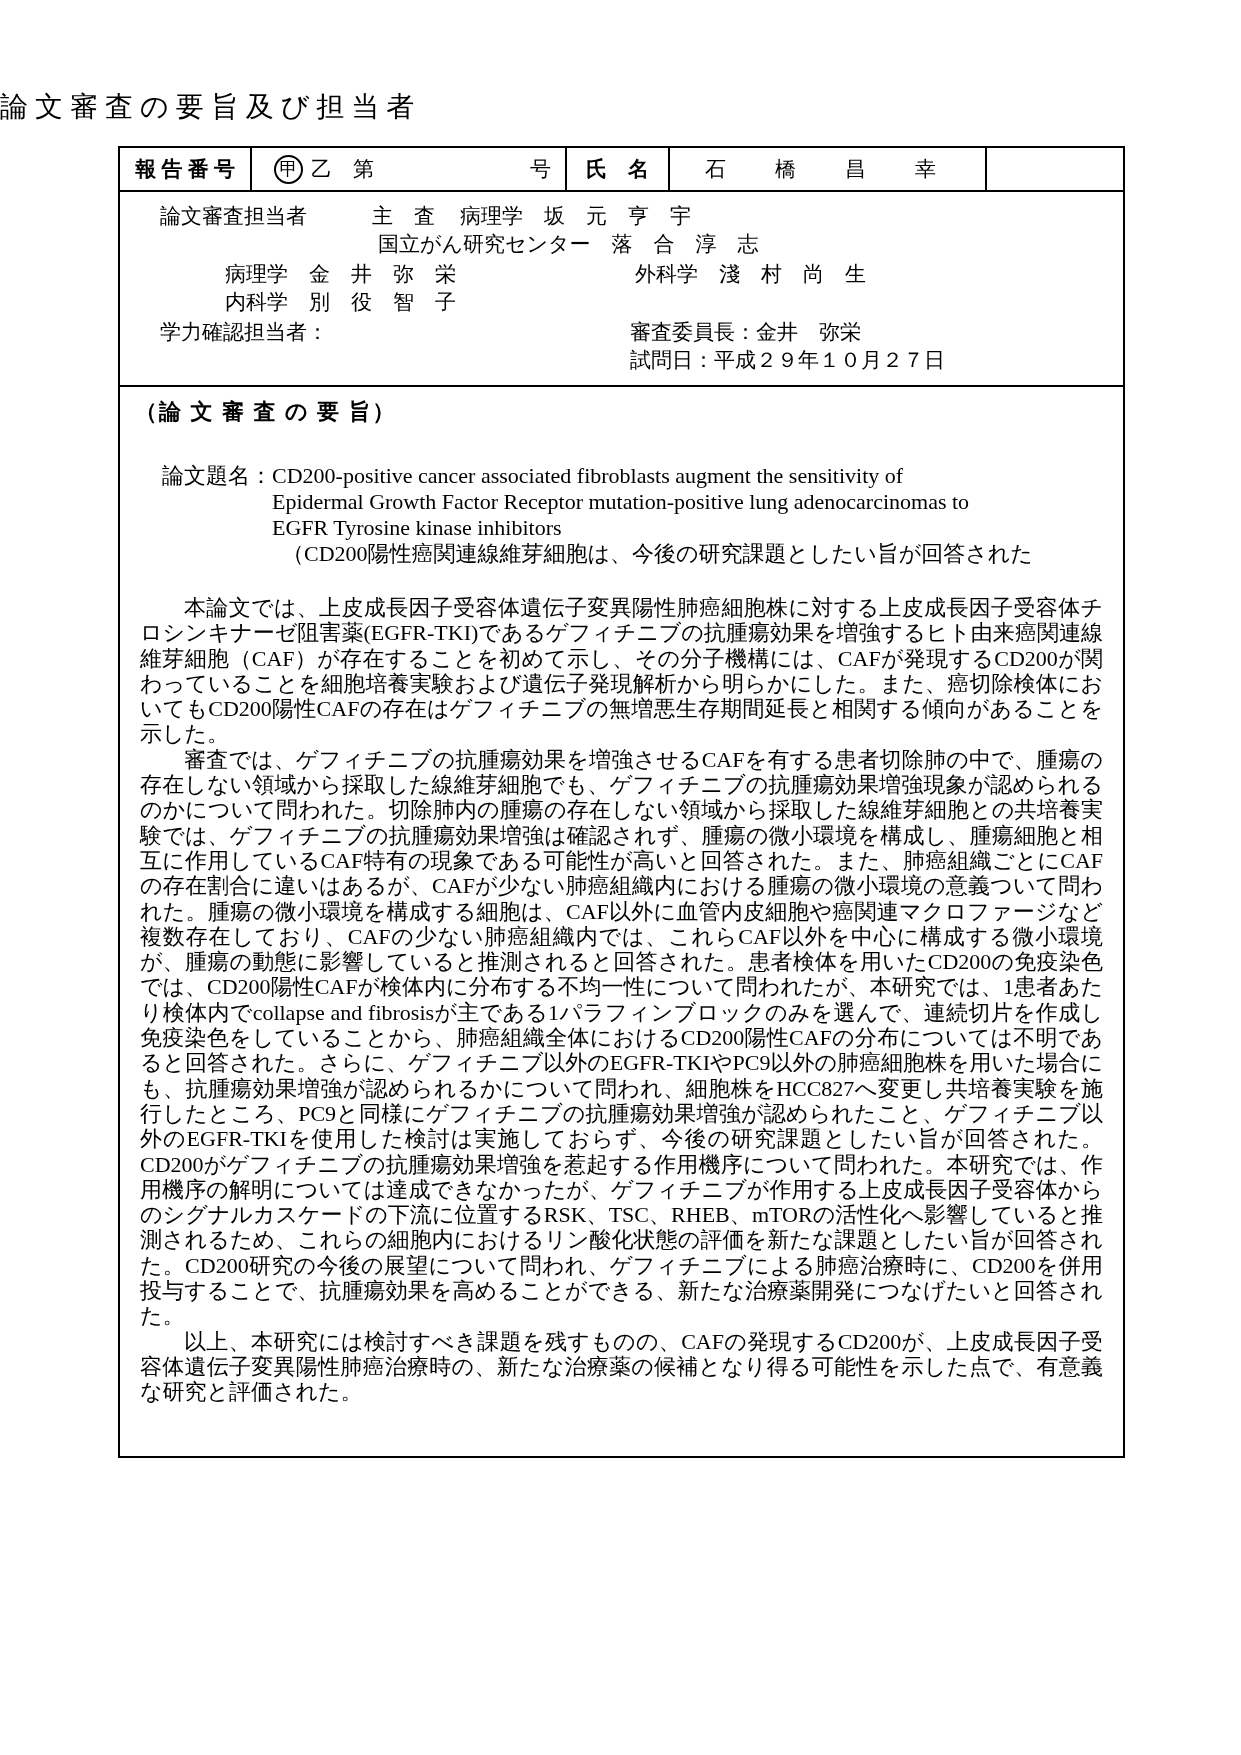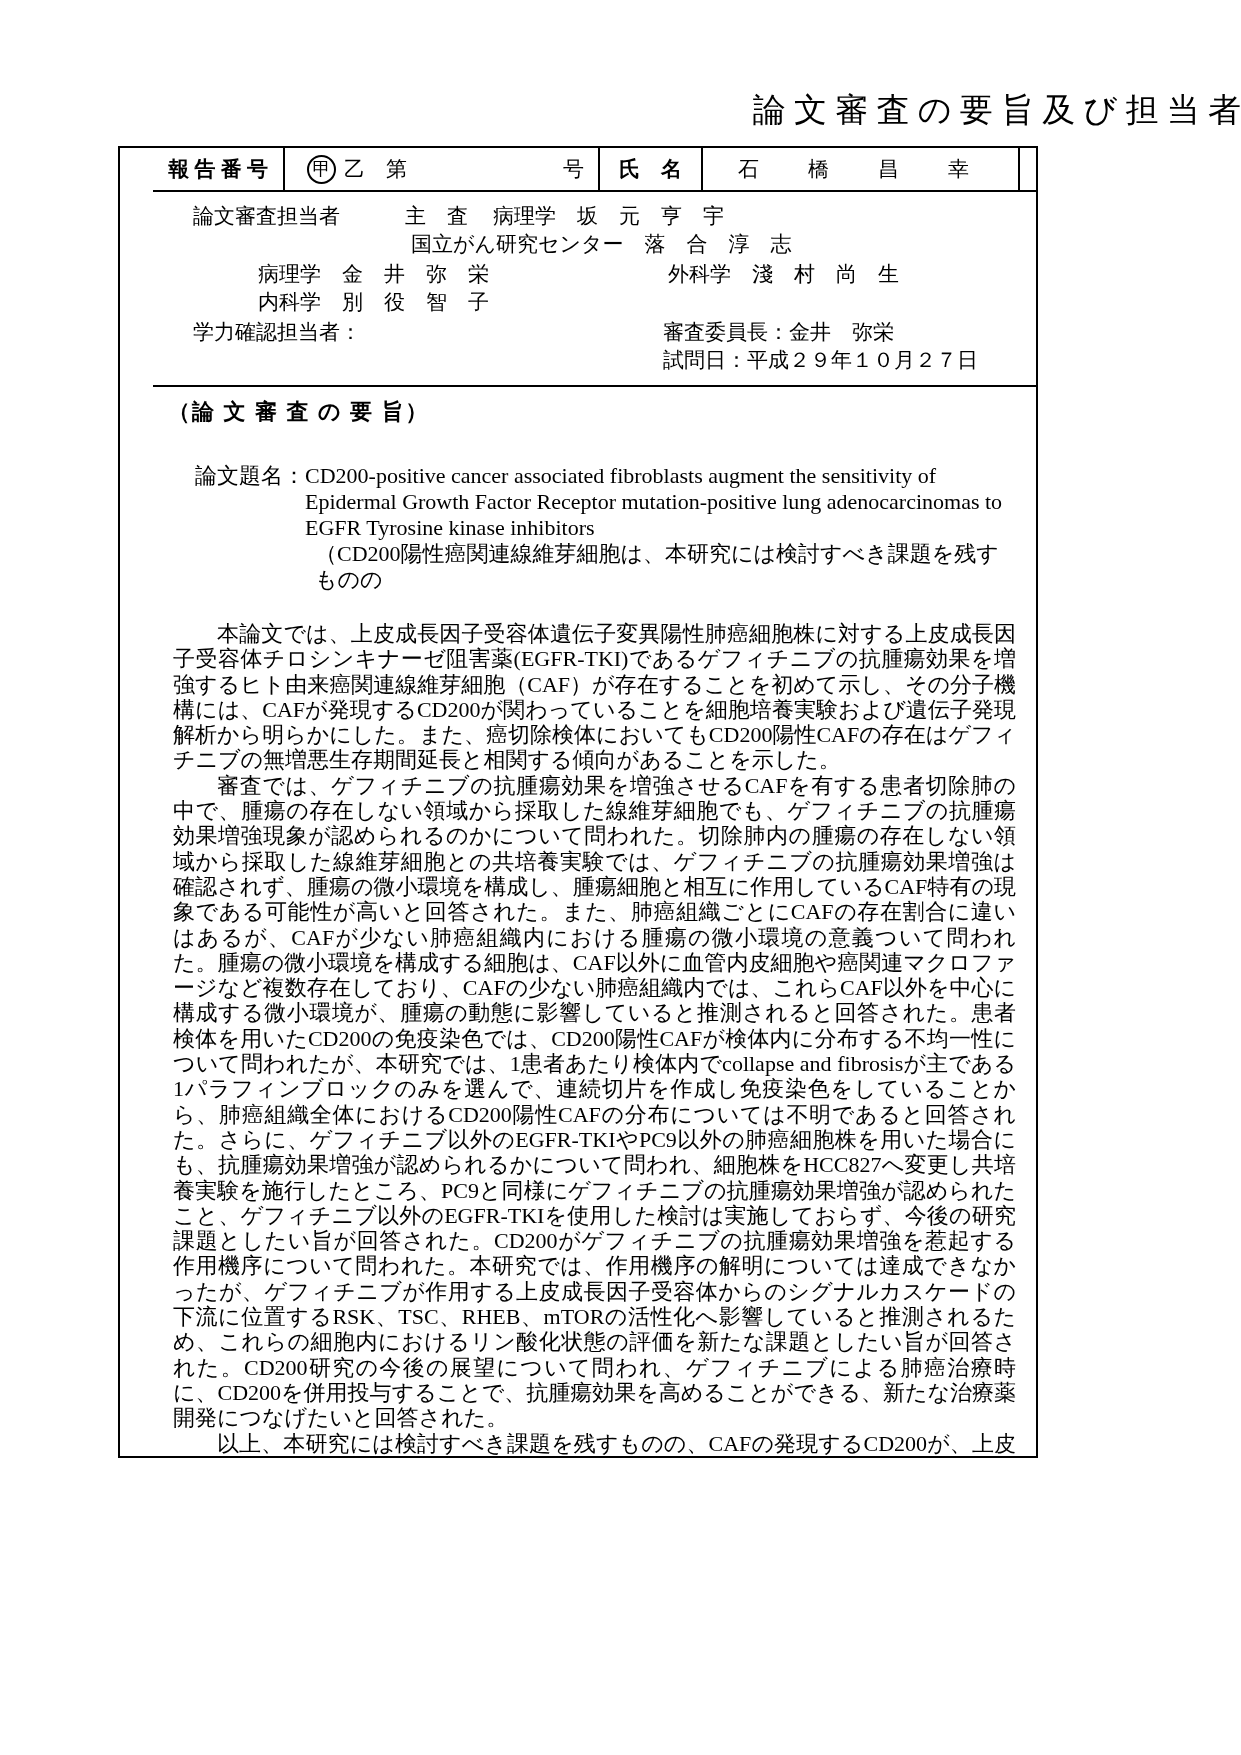--- a/index.html
+++ b/index.html
@@ -14,34 +14,33 @@
     width: 1241px;
     height: 1755px;
     background: #ffffff;
     overflow: hidden;
   }
   .page-title {
     position: absolute;
     top: 88px;
     left: 0;
     width: 100%;
-    text-align: right;
-    font-size: 33px;
+    text-align: left;
+    font-size: 28px;
     white-space: pre;
   }
   .outer {
     position: absolute;
     left: 118px;
     top: 146px;
-    width: 920px;
+    width: 1007px;
     height: 1312px;
     border: 2px solid #000;
     box-sizing: border-box;
     overflow: hidden;
-    padding-left: 33px;
   }
   
   .header-row {
     display: flex;
     height: 44px;
     border-bottom: 2px solid #000;
     box-sizing: border-box;
     font-size: 21px;
     align-items: stretch;
   }
@@ -145,21 +144,21 @@
 
     <div class="abstract">
       <div class="section-title">（論 文 審 査 の 要 旨）</div>
 
       <div class="thesis">
         <span class="thesis-label">論文題名：</span>
         <span class="thesis-lines">
           <div>CD200-positive cancer associated fibroblasts augment the sensitivity of</div>
           <div>Epidermal Growth Factor Receptor mutation-positive lung adenocarcinomas to</div>
           <div>EGFR Tyrosine kinase inhibitors</div>
-          <div class="thesis-ja">（CD200陽性癌関連線維芽細胞は、本研究には検討すべき課題を残すものの</div>
+          <div class="thesis-ja">（CD200陽性癌関連線維芽細胞は、今後の研究課題としたい旨が回答された</div>
         </span>
       </div>
 
       <div class="body-text">
         <p>本論文では、上皮成長因子受容体遺伝子変異陽性肺癌細胞株に対する上皮成長因子受容体チロシンキナーゼ阻害薬(EGFR-TKI)であるゲフィチニブの抗腫瘍効果を増強するヒト由来癌関連線維芽細胞（CAF）が存在することを初めて示し、その分子機構には、CAFが発現するCD200が関わっていることを細胞培養実験および遺伝子発現解析から明らかにした。また、癌切除検体においてもCD200陽性CAFの存在はゲフィチニブの無増悪生存期間延長と相関する傾向があることを示した。</p>
         <p>審査では、ゲフィチニブの抗腫瘍効果を増強させるCAFを有する患者切除肺の中で、腫瘍の存在しない領域から採取した線維芽細胞でも、ゲフィチニブの抗腫瘍効果増強現象が認められるのかについて問われた。切除肺内の腫瘍の存在しない領域から採取した線維芽細胞との共培養実験では、ゲフィチニブの抗腫瘍効果増強は確認されず、腫瘍の微小環境を構成し、腫瘍細胞と相互に作用しているCAF特有の現象である可能性が高いと回答された。また、肺癌組織ごとにCAFの存在割合に違いはあるが、CAFが少ない肺癌組織内における腫瘍の微小環境の意義ついて問われた。腫瘍の微小環境を構成する細胞は、CAF以外に血管内皮細胞や癌関連マクロファージなど複数存在しており、CAFの少ない肺癌組織内では、これらCAF以外を中心に構成する微小環境が、腫瘍の動態に影響していると推測されると回答された。患者検体を用いたCD200の免疫染色では、CD200陽性CAFが検体内に分布する不均一性について問われたが、本研究では、1患者あたり検体内でcollapse and fibrosisが主である1パラフィンブロックのみを選んで、連続切片を作成し免疫染色をしていることから、肺癌組織全体におけるCD200陽性CAFの分布については不明であると回答された。さらに、ゲフィチニブ以外のEGFR-TKIやPC9以外の肺癌細胞株を用いた場合にも、抗腫瘍効果増強が認められるかについて問われ、細胞株をHCC827へ変更し共培養実験を施行したところ、PC9と同様にゲフィチニブの抗腫瘍効果増強が認められたこと、ゲフィチニブ以外のEGFR-TKIを使用した検討は実施しておらず、今後の研究課題としたい旨が回答された。CD200がゲフィチニブの抗腫瘍効果増強を惹起する作用機序について問われた。本研究では、作用機序の解明については達成できなかったが、ゲフィチニブが作用する上皮成長因子受容体からのシグナルカスケードの下流に位置するRSK、TSC、RHEB、mTORの活性化へ影響していると推測されるため、これらの細胞内におけるリン酸化状態の評価を新たな課題としたい旨が回答された。CD200研究の今後の展望について問われ、ゲフィチニブによる肺癌治療時に、CD200を併用投与することで、抗腫瘍効果を高めることができる、新たな治療薬開発につなげたいと回答された。</p>
         <p>以上、本研究には検討すべき課題を残すものの、CAFの発現するCD200が、上皮成長因子受容体遺伝子変異陽性肺癌治療時の、新たな治療薬の候補となり得る可能性を示した点で、有意義な研究と評価された。</p>
       </div>
     </div>
 

